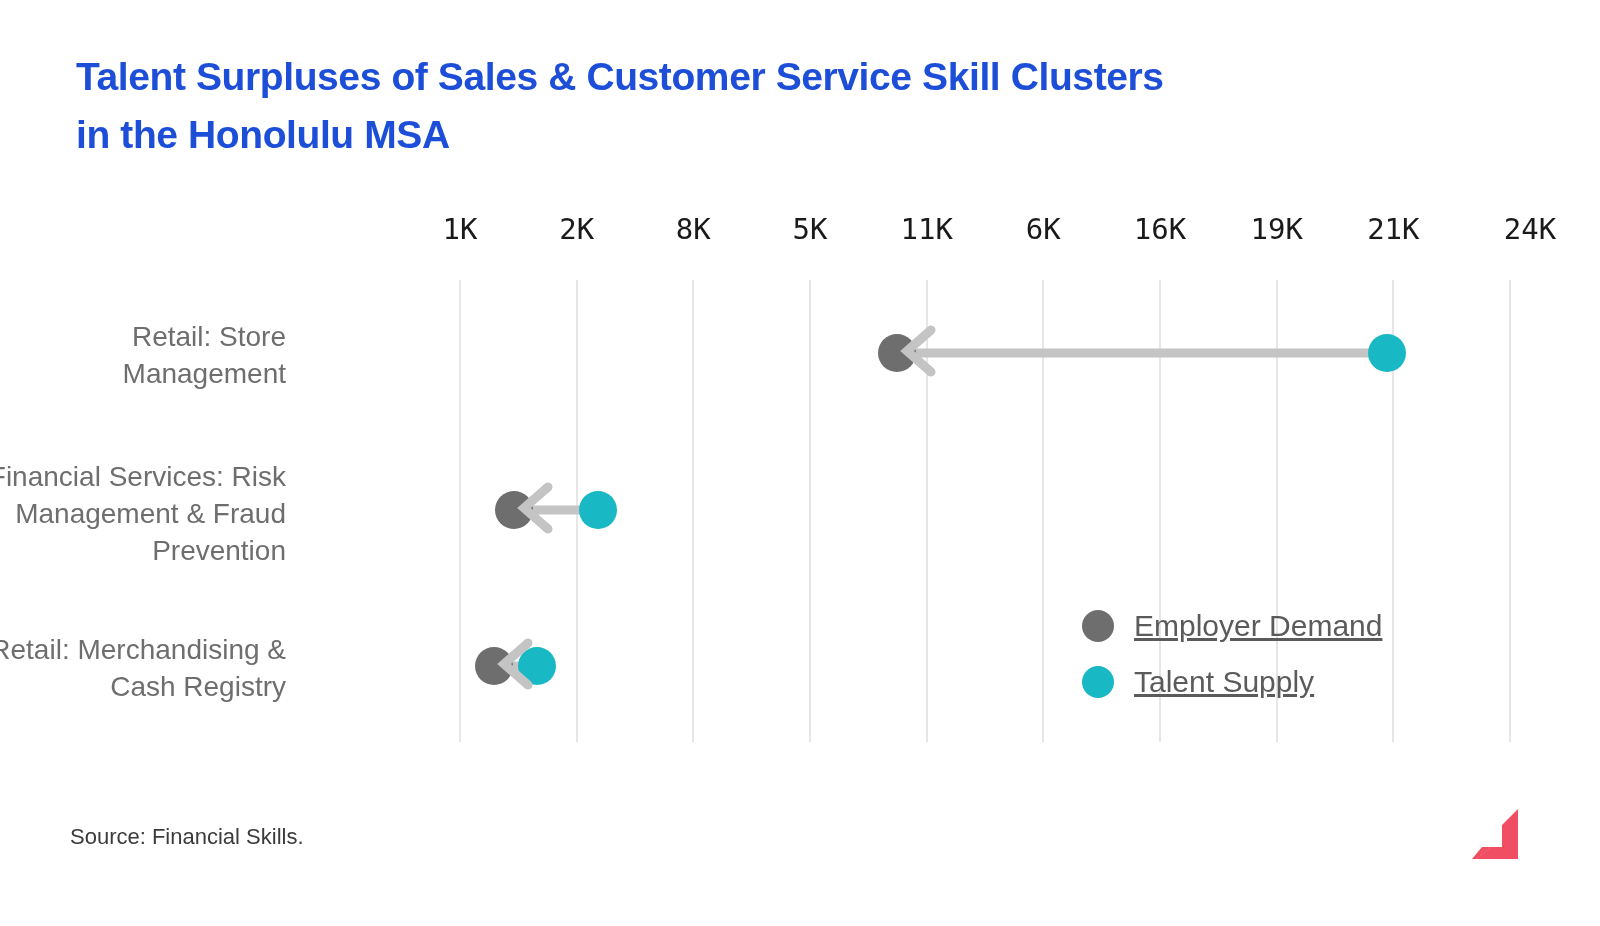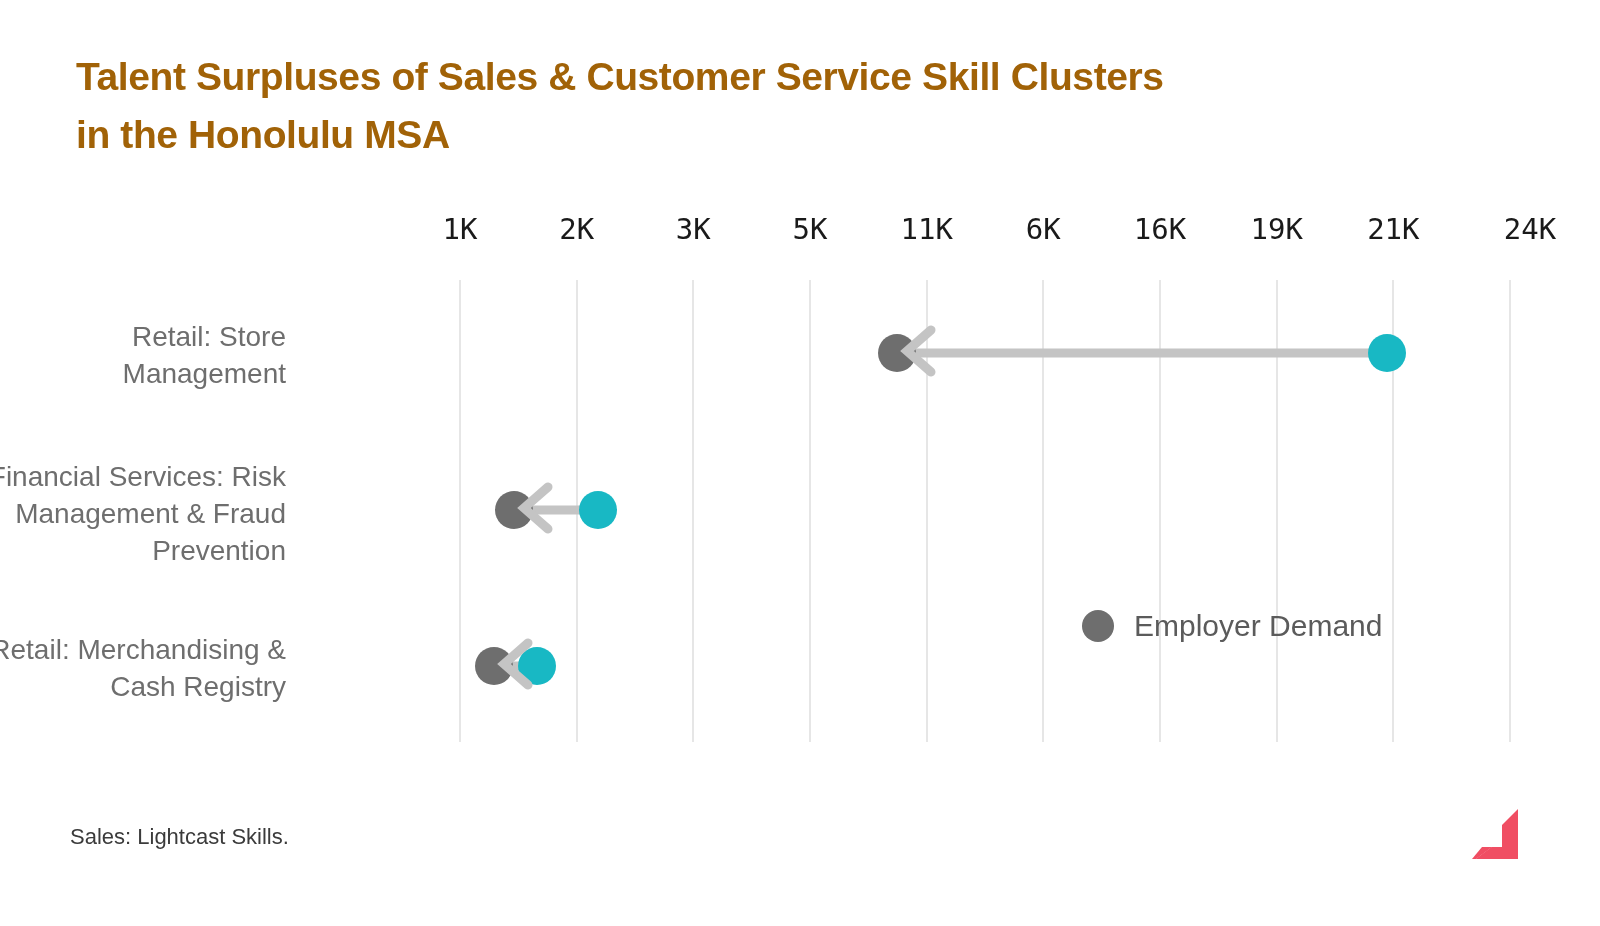--- a/index.html
+++ b/index.html
@@ -23,21 +23,21 @@
   #chart-title {
     position: absolute;
     left: 76px;
     top: 48px;
     width: 1350px;
     font-family: "Liberation Sans", sans-serif;
     font-weight: bold;
     font-size: 39px;
     line-height: 58px;
     letter-spacing: -0.4px;
-    color: #a16207;
+    color: #1d4ed8;
     white-space: pre-line;
   }
 
   
   #plot {
     position: absolute;
     left: 0;
     top: 0;
     width: 1454px;
     height: 926px;
@@ -113,20 +113,21 @@
     flex: 0 0 auto;
   }
   .legend-swatch.demand { background: #6e6e6e; }
   .legend-swatch.supply { background: #18b8c4; }
   .legend-text {
     margin-left: 20px;
     font-family: "Liberation Sans", sans-serif;
     font-size: 30px;
     color: #5b5b5b;
     white-space: nowrap;
+    text-decoration: underline;
   }
 
   
   #source-note {
     position: absolute;
     left: 70px;
     top: 824px;
     font-family: "Liberation Sans", sans-serif;
     font-size: 22px;
     color: #3b3b3b;
@@ -156,21 +157,21 @@
 <div class="page">
 
   <div id="chart-title">Talent Surpluses of Sales &amp; Customer Service Skill Clusters
 in the Honolulu MSA</div>
 
   <div id="plot">
 
     <div id="x-tick-labels">
         <div class="tick-label" style="left: 460px;">1K</div>
         <div class="tick-label" style="left: 576.667px;">2K</div>
-        <div class="tick-label" style="left: 693.333px;">3K</div>
+        <div class="tick-label" style="left: 693.333px;">8K</div>
         <div class="tick-label" style="left: 810px;">5K</div>
         <div class="tick-label" style="left: 926.667px;">11K</div>
         <div class="tick-label" style="left: 1043.33px;">6K</div>
         <div class="tick-label" style="left: 1160px;">16K</div>
         <div class="tick-label" style="left: 1276.67px;">19K</div>
         <div class="tick-label" style="left: 1393.33px;">21K</div>
         <div class="tick-label" style="left: 1510px; margin-left: 20px;">24K</div>
       </div>
 
     <div id="gridlines">
@@ -217,23 +218,27 @@
           </svg></span>
       </div>
 
   </div>
 
   <div id="legend">
     <div class="legend-row">
       <span class="legend-swatch demand"></span>
       <span class="legend-text">Employer Demand</span>
     </div>
+    <div class="legend-row">
+      <span class="legend-swatch supply"></span>
+      <span class="legend-text">Talent Supply</span>
+    </div>
   </div>
 
-  <div id="source-note">Sales: Lightcast Skills.</div>
+  <div id="source-note">Source: Financial Skills.</div>
 
   <div id="brand-logo">
     <span>
       <svg width="52" height="54" viewBox="0 0 52 54" xmlns="http://www.w3.org/2000/svg">
         <polygon points="30,2 46,2 46,40 30,40" fill="#f04e63"></polygon>
         <polygon points="30,2 46,2 30,18" fill="#ffffff"></polygon>
         <polygon points="30,40 46,40 46,52 30,52" fill="#ffffff"></polygon>
         <polygon points="4,52 46,52 46,40 20,40" fill="#f04e63"></polygon>
         <polygon points="4,52 20,40 20,52" fill="#f04e63"></polygon>
         <polygon points="0,52 10,40 20,40 4,52" fill="#f04e63"></polygon>

